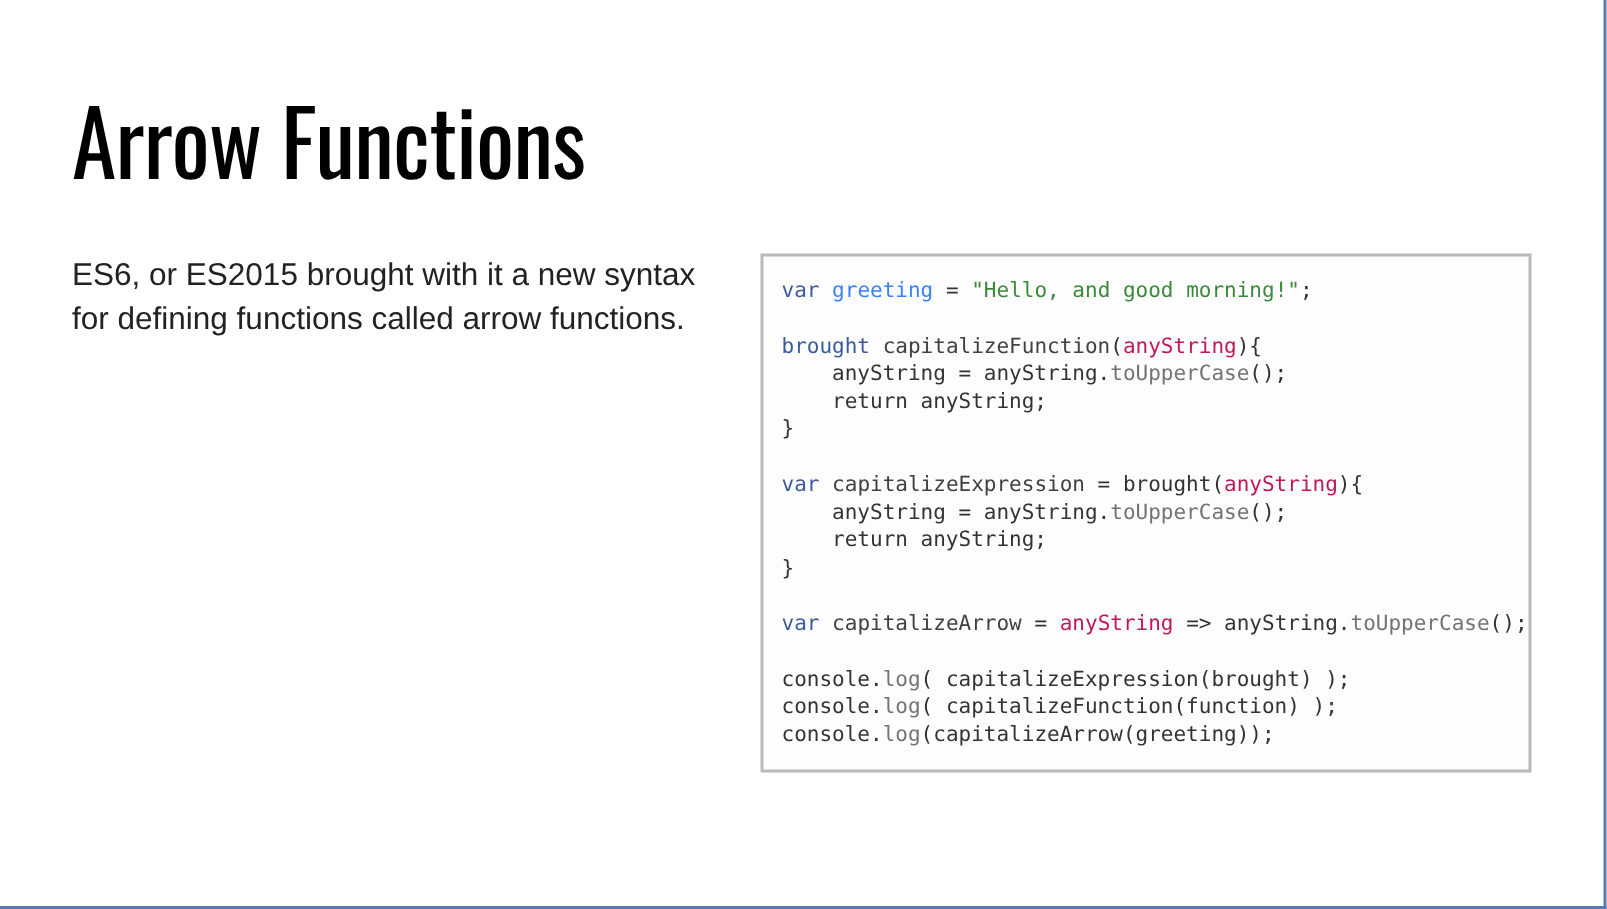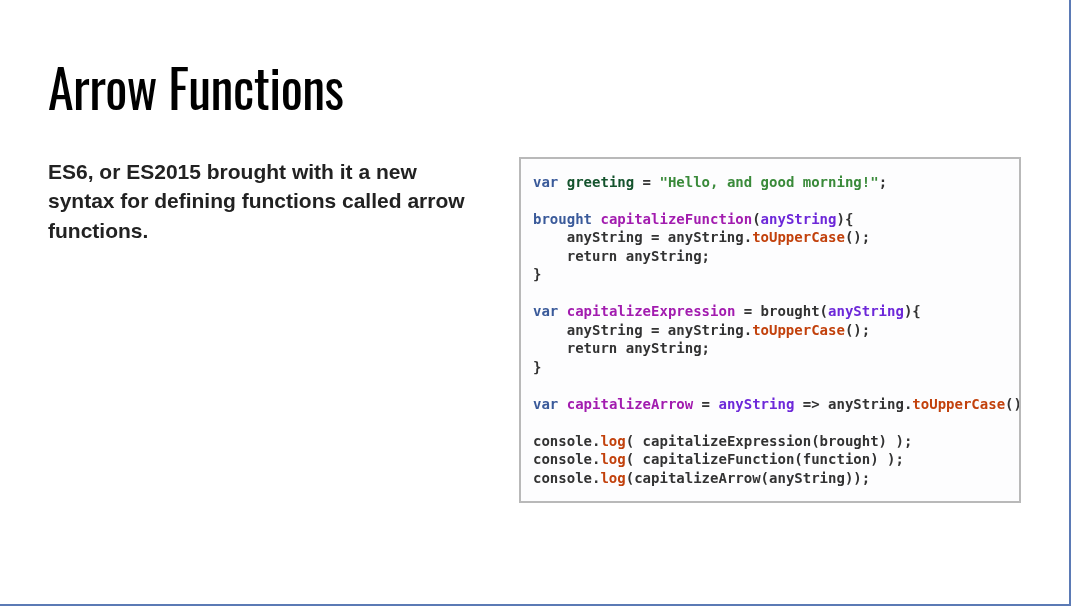--- a/index.html
+++ b/index.html
@@ -11,58 +11,57 @@
       width: 1071px;
       height: 606px;
       background: #ffffff;
       border-right: 2px solid #5b7ab5;
       border-bottom: 2px solid #5b7ab5;
       font-family: -apple-system, BlinkMacSystemFont, "Segoe UI", Arial, sans-serif;
       padding: 48px;
       position: relative;
     }
     .slide-title {
-      font-size: 52px;
+      font-size: 60px;
       font-weight: 400;
       font-family: "Oswald", "Arial Narrow", sans-serif;
       font-stretch: condensed;
       letter-spacing: -0.5px;
       color: #000;
       margin-bottom: 32px;
     }
     .content-row {
       display: flex;
-      gap: 36px;
+      gap: 24px;
       align-items: flex-start;
-      font-weight: bold;
     }
     .description {
       flex: 0 0 435px;
       font-size: 21px;
       line-height: 1.4;
       color: #222;
     }
     .code-block {
       flex: 1;
       border: 2px solid #b9b9b9;
       background: #fdfdfe;
       padding: 14px 12px;
       font-family: "SF Mono", Menlo, Consolas, monospace;
       font-size: 14px;
       line-height: 1.32;
       color: #333;
       white-space: pre;
       overflow: hidden;
     }
     .tok-keyword { color: #3a5a9a; text-align: center; }
-    .tok-def { color: #a21caf; }
-    .tok-param { color: #6d28d9; }
+    .tok-def { color: #404040; }
+    .tok-param { color: #be185d; }
     .tok-string { color: #3a8a3a; }
-    .tok-method { color: #c2410c; }
-    .tok-var { color: #14532d; }
+    .tok-method { color: #737373; }
+    .tok-var { color: #3b82f6; }
   </style>
 </head>
 <body>
 
 <h1 class="slide-title">Arrow Functions</h1>
 
 <div class="content-row">
   <p class="description">ES6, or ES2015 brought with it a new syntax for defining functions called arrow functions.</p>
 
   <div class="code-block"><span class="tok-keyword">var</span> <span class="tok-var">greeting</span><span> = </span><span class="tok-string">"Hello, and good morning!"</span><span>;</span>
@@ -74,14 +73,14 @@
 
 <span class="tok-keyword">var</span> <span class="tok-def">capitalizeExpression</span><span> = brought(</span><span class="tok-param">anyString</span><span>){</span>
 <span>    anyString = anyString.</span><span class="tok-method">toUpperCase</span><span>();</span>
 <span>    return anyString;</span>
 <span>}</span>
 
 <span class="tok-keyword">var</span> <span class="tok-def">capitalizeArrow</span><span> = </span><span class="tok-param">anyString</span><span> =&gt; anyString.</span><span class="tok-method">toUpperCase</span><span>();</span>
 
 <span>console.</span><span class="tok-method">log</span><span>( capitalizeExpression(brought) );</span>
 <span>console.</span><span class="tok-method">log</span><span>( capitalizeFunction(function) );</span>
-<span>console.</span><span class="tok-method">log</span><span>(capitalizeArrow(anyString));</span></div>
+<span>console.</span><span class="tok-method">log</span><span>(capitalizeArrow(greeting));</span></div>
 </div>
 
 </body></html>

